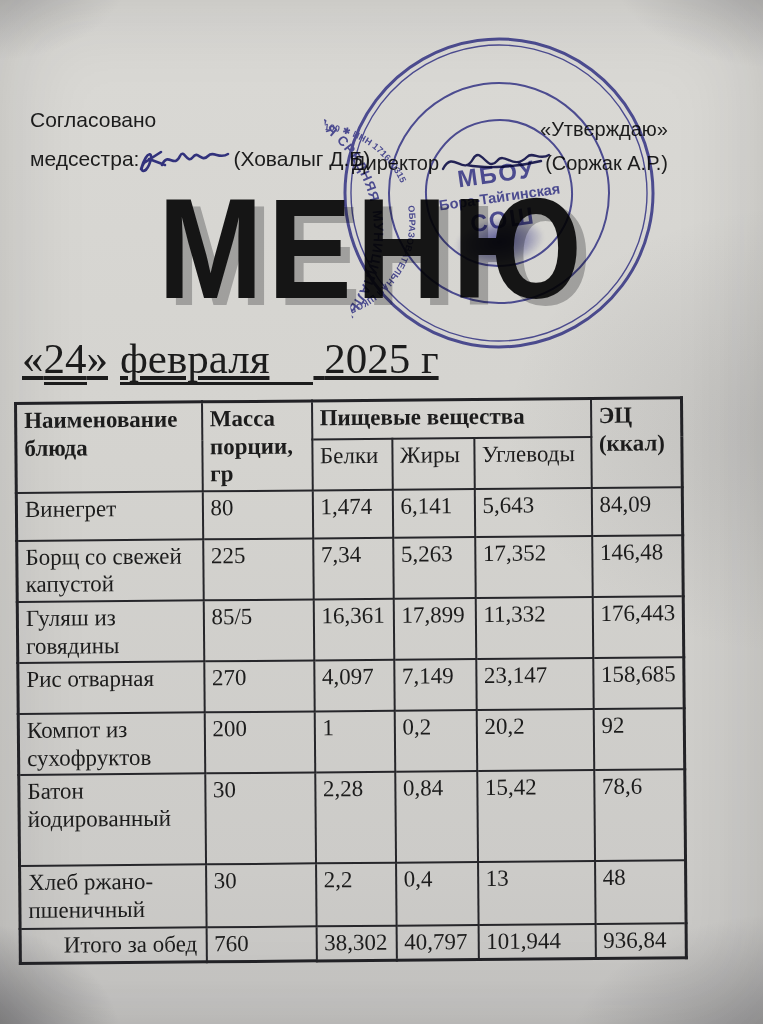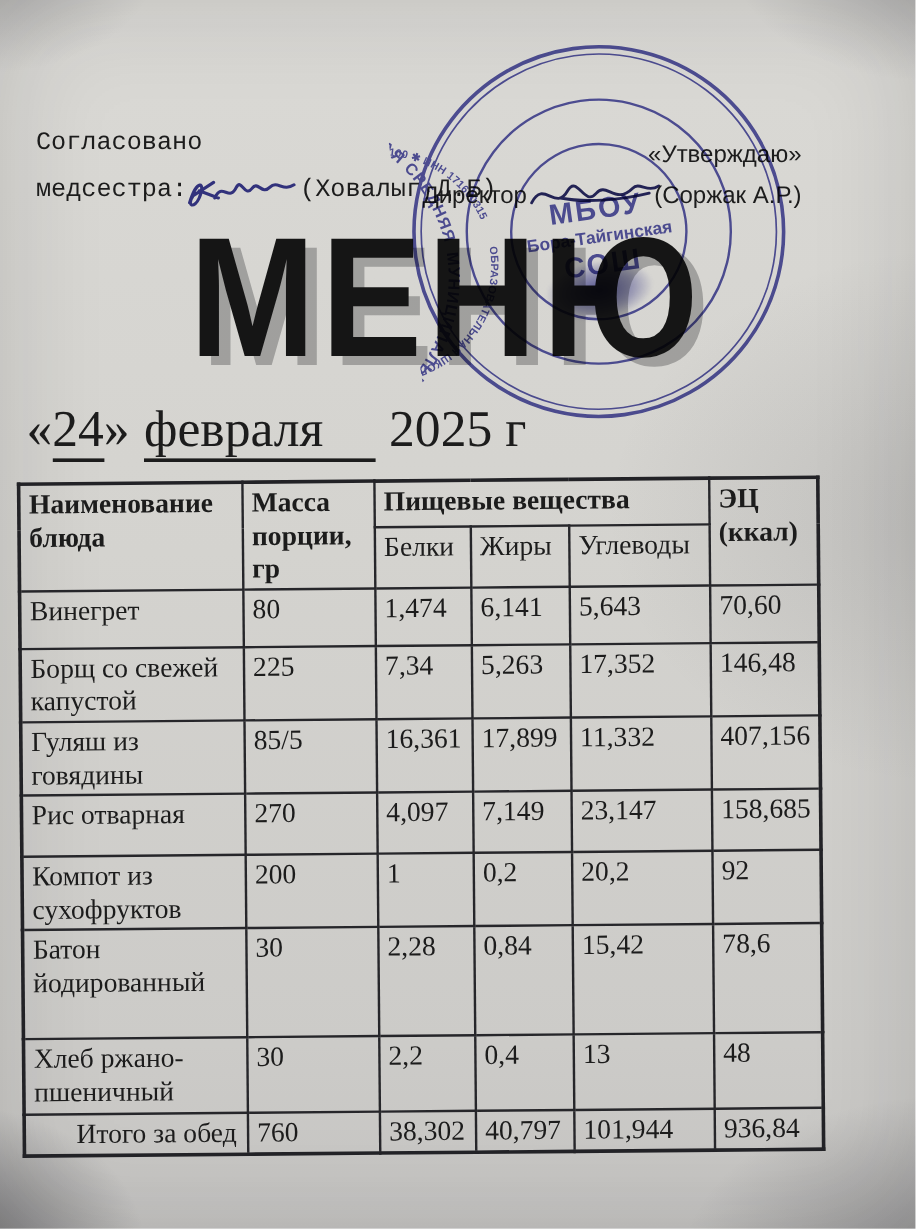--- a/index.html
+++ b/index.html
@@ -14,21 +14,21 @@
       radial-gradient(230px 170px at -40px 1040px, rgba(30,30,36,0.50), rgba(30,30,36,0) 70%),
       radial-gradient(320px 210px at 790px 1060px, rgba(40,40,46,0.35), rgba(40,40,46,0) 70%),
       radial-gradient(200px 130px at -10px -30px, rgba(60,60,66,0.28), rgba(60,60,66,0) 70%),
       radial-gradient(240px 140px at 780px -30px, rgba(60,60,66,0.30), rgba(60,60,66,0) 70%),
       radial-gradient(420px 320px at 800px 430px, rgba(70,70,76,0.16), rgba(70,70,76,0) 70%),
       linear-gradient(180deg,#dad9d5 0%,#d4d3cf 45%,#cccbc8 85%,#c5c4c2 100%);
     box-shadow:inset 0 0 90px rgba(20,20,25,0.14);
   }
 
   
-  .approve-left{position:absolute;left:30px;top:104px;font-size:21px;line-height:1.55;font-family:Liberation Mono, monospace;}
+  .approve-left{position:absolute;left:30px;top:104px;font-size:21px;line-height:1.55;}
   .approve-left .sig-row{display:flex;align-items:flex-start;margin-top:6px;}
   .sig-svg{display:block;}
   .approve-right{position:absolute;left:352px;top:118px;font-size:20px;z-index:2;}
   .approve-right .l1{margin-left:26px;text-align:right;}
   .approve-right .sig-row{display:flex;align-items:flex-end;margin-top:6px;white-space:nowrap;}
 
   
   .stamp{
     position:absolute;left:336px;top:30px;width:326px;height:326px;
     transform:rotate(-8deg);opacity:.85;mix-blend-mode:multiply;z-index:3;
@@ -45,21 +45,21 @@
     position:absolute;left:158px;top:178px;z-index:2;margin:0;
     font-family:"Liberation Sans",sans-serif;font-weight:700;
     font-size:134px;line-height:1.0;letter-spacing:5px;color:#151515;
     transform:scale(.94,1.06);transform-origin:left top;
     text-shadow:10px 7px 0 rgba(105,105,105,0.50);
   }
 
   
   .date-line{
     position:absolute;left:22px;top:334px;z-index:2;
-    font-family:"Liberation Serif",serif;font-size:43px;white-space:nowrap;
+    font-family:"Liberation Serif",serif;font-size:43px;white-space:nowrap;text-decoration:underline;
   }
   .date-line .u{border-bottom:3px solid #1c1c1c;}
   .date-line .month{padding-right:44px;}
   .date-line .gap{display:inline-block;width:12px;}
 
   
   .menu-table{
     position:absolute;left:14px;top:402px;z-index:2;
     width:666px;border-collapse:collapse;table-layout:fixed;
     transform:rotate(-0.5deg);transform-origin:left top;
@@ -159,37 +159,37 @@
         <th>Углеводы</th>
       </tr>
     </thead>
     <tbody>
       <tr class="r0">
         <td>Винегрет</td>
         <td>80</td>
         <td>1,474</td>
         <td>6,141</td>
         <td>5,643</td>
-        <td>70,60</td>
+        <td>84,09</td>
       </tr>
       <tr class="r1">
         <td>Борщ со свежей капустой</td>
         <td>225</td>
         <td>7,34</td>
         <td>5,263</td>
         <td>17,352</td>
         <td>146,48</td>
       </tr>
       <tr class="r2">
         <td>Гуляш из говядины</td>
         <td>85/5</td>
         <td>16,361</td>
         <td>17,899</td>
         <td>11,332</td>
-        <td>407,156</td>
+        <td>176,443</td>
       </tr>
       <tr class="r3">
         <td>Рис отварная</td>
         <td>270</td>
         <td>4,097</td>
         <td>7,149</td>
         <td>23,147</td>
         <td>158,685</td>
       </tr>
       <tr class="r4">

